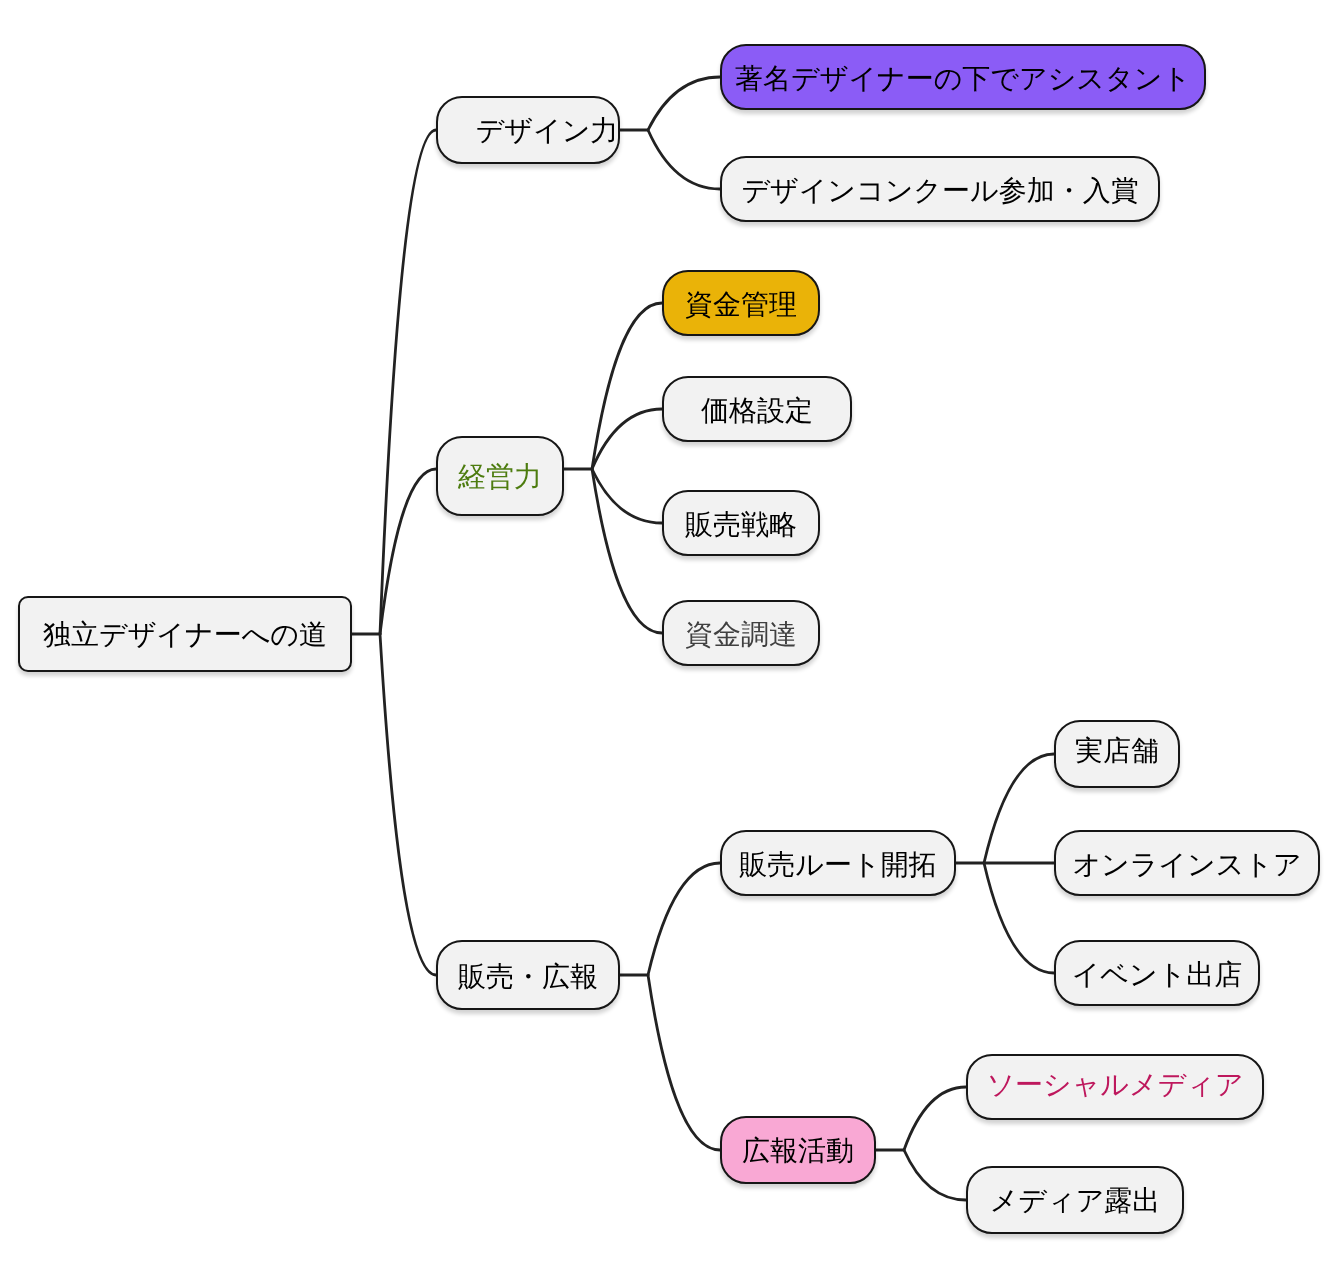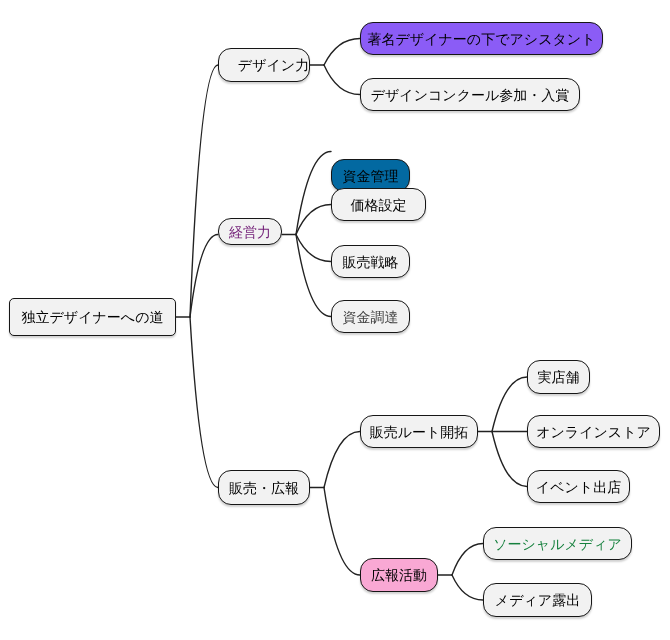--- a/index.html
+++ b/index.html
@@ -68,27 +68,27 @@
       <path d="M 492 431.5 C 499 431.5, 509.5 431.5, 527 431.5" fill="none" stroke="#222222" stroke-width="1.4" stroke-linecap="round"></path>
       <path d="M 492 431.5 C 499 461.75, 509.5 486.5, 527 486.5" fill="none" stroke="#222222" stroke-width="1.4" stroke-linecap="round"></path>
       <path d="M 452 575 C 458.2 557.675, 467.5 543.5, 483 543.5" fill="none" stroke="#222222" stroke-width="1.4" stroke-linecap="round"></path>
       <path d="M 452 575 C 458.2 588.75, 467.5 600, 483 600" fill="none" stroke="#222222" stroke-width="1.4" stroke-linecap="round"></path>
     </svg>
   <div id="nodes">
       <div class="node root" style="left: 9px; top: 298px; width: 167px; height: 38px; background: rgb(242, 242, 242); border-color: rgb(22, 22, 22); color: rgb(0, 0, 0);">独立デザイナーへの道</div>
       <div class="node" style="left: 218px; top: 48px; width: 92px; height: 34px; background: rgb(242, 242, 242); border-color: rgb(22, 22, 22); color: rgb(0, 0, 0); padding-left: 19px;">デザイン力</div>
       <div class="node" style="left: 360px; top: 22px; width: 243px; height: 33px; background: #8b5cf6; border-color: rgb(22, 22, 22); color: rgb(0, 0, 0);">著名デザイナーの下でアシスタント</div>
       <div class="node" style="left: 360px; top: 78px; width: 220px; height: 33px; background: rgb(242, 242, 242); border-color: rgb(22, 22, 22); color: rgb(0, 0, 0);">デザインコンクール参加・入賞</div>
-      <div class="node" style="left: 218px; top: 218px; width: 64px; height: 27px; background: rgb(242, 242, 242); border-color: rgb(22, 22, 22); color: #701a75;">経営力</div>
-      <div class="node" style="left: 331px; top: 135px; width: 79px; height: 33px; background: #0369a1; border-color: rgb(22, 22, 22); color: rgb(0, 0, 0); margin-top: 24px;">資金管理</div>
+      <div class="node" style="left: 218px; top: 218px; width: 64px; height: 40px; background: rgb(242, 242, 242); border-color: rgb(22, 22, 22); color: #4d7c0f;">経営力</div>
+      <div class="node" style="left: 331px; top: 135px; width: 79px; height: 33px; background: #eab308; border-color: rgb(22, 22, 22); color: rgb(0, 0, 0);">資金管理</div>
       <div class="node" style="left: 331px; top: 188px; width: 95px; height: 33px; background: rgb(242, 242, 242); border-color: rgb(22, 22, 22); color: rgb(0, 0, 0);">価格設定</div>
       <div class="node" style="left: 331px; top: 245px; width: 79px; height: 33px; background: rgb(242, 242, 242); border-color: rgb(22, 22, 22); color: rgb(0, 0, 0); border-radius: 13px;">販売戦略</div>
       <div class="node" style="left: 331px; top: 300px; width: 79px; height: 33px; background: rgb(242, 242, 242); border-color: rgb(22, 22, 22); color: #404040;">資金調達</div>
       <div class="node" style="left: 218px; top: 470px; width: 92px; height: 35px; background: rgb(242, 242, 242); border-color: rgb(22, 22, 22); color: rgb(0, 0, 0);">販売・広報</div>
       <div class="node" style="left: 360px; top: 415px; width: 118px; height: 33px; background: rgb(242, 242, 242); border-color: rgb(22, 22, 22); color: rgb(0, 0, 0);">販売ルート開拓</div>
-      <div class="node" style="left: 527px; top: 360px; width: 63px; height: 34px; background: rgb(242, 242, 242); border-color: rgb(22, 22, 22); color: rgb(0, 0, 0);">実店舗</div>
+      <div class="node" style="left: 527px; top: 360px; width: 63px; height: 34px; background: rgb(242, 242, 242); border-color: rgb(22, 22, 22); color: rgb(0, 0, 0); font-family: Liberation Mono, monospace;">実店舗</div>
       <div class="node" style="left: 527px; top: 415px; width: 133px; height: 33px; background: rgb(242, 242, 242); border-color: rgb(22, 22, 22); color: rgb(0, 0, 0);">オンラインストア</div>
       <div class="node" style="left: 527px; top: 470px; width: 103px; height: 33px; background: rgb(242, 242, 242); border-color: rgb(22, 22, 22); color: rgb(0, 0, 0);">イベント出店</div>
       <div class="node" style="left: 360px; top: 558px; width: 78px; height: 34px; background: #f9a8d4; border-color: rgb(22, 22, 22); color: rgb(0, 0, 0);">広報活動</div>
-      <div class="node" style="left: 483px; top: 527px; width: 149px; height: 33px; background: rgb(242, 242, 242); border-color: rgb(22, 22, 22); color: #15803d;">ソーシャルメディア</div>
+      <div class="node" style="left: 483px; top: 527px; width: 149px; height: 33px; background: rgb(242, 242, 242); border-color: rgb(22, 22, 22); color: #be185d; font-family: Liberation Serif, serif;">ソーシャルメディア</div>
       <div class="node" style="left: 483px; top: 583px; width: 109px; height: 34px; background: rgb(242, 242, 242); border-color: rgb(22, 22, 22); color: rgb(0, 0, 0);">メディア露出</div>
     </div>
 </div>
 
 </body></html>

